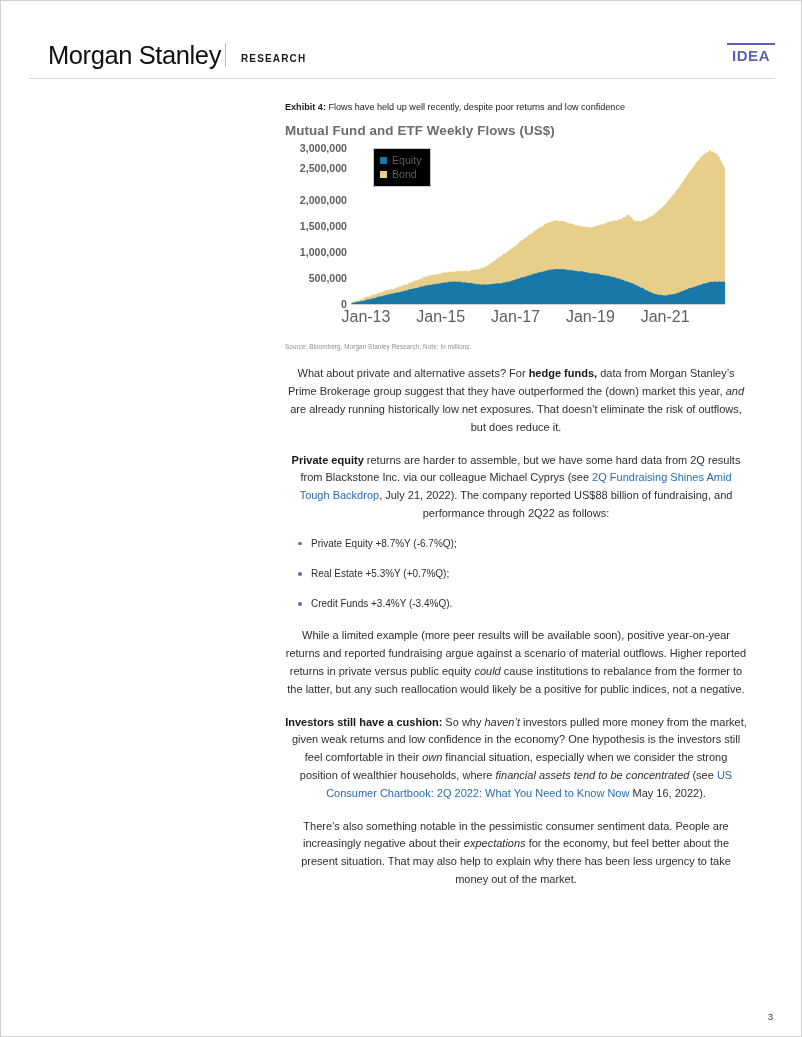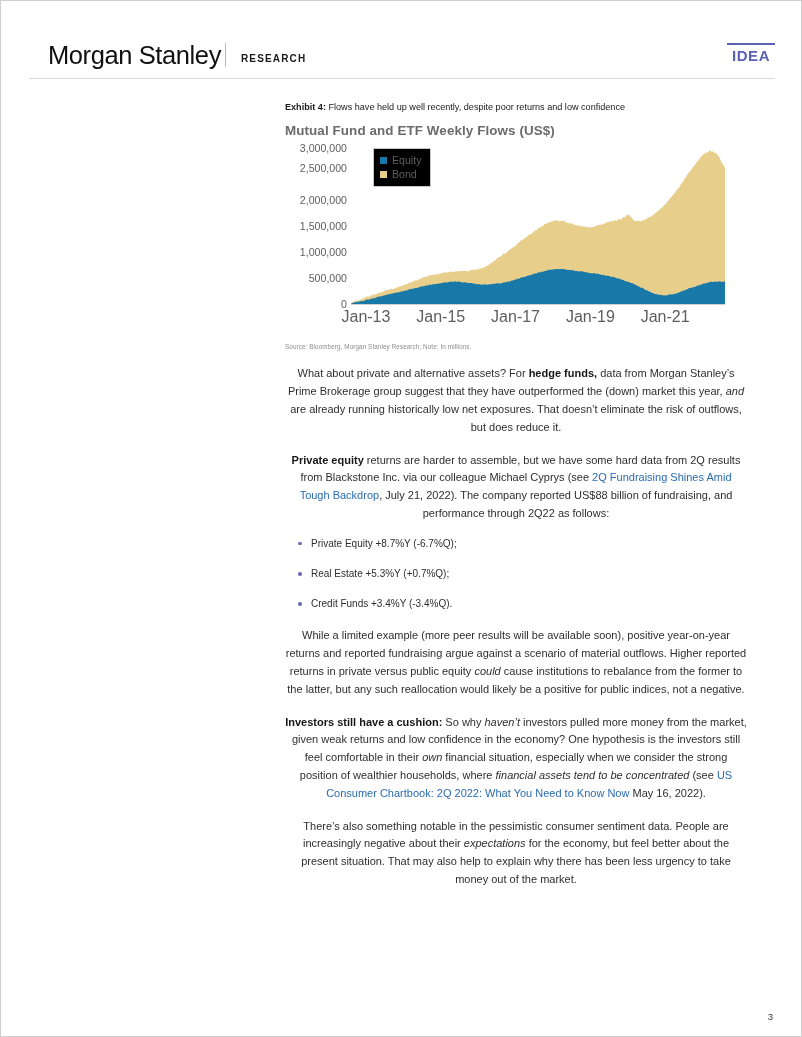--- a/index.html
+++ b/index.html
@@ -102,20 +102,21 @@
     position: relative;
     width: 462px;
     height: 195px;
     margin-top: 6px;
   }
   #y-axis-labels {
     position: absolute;
     left: 0; top: 0;
     width: 62px;
     height: 160px;
+    font-weight: bold;
   }
   .ytick {
     position: absolute;
     right: 0;
     font-size: 10.6px;
     color: #5e5e5e;
     text-align: right;
     white-space: nowrap;
     transform: translateY(-50%);
   }

